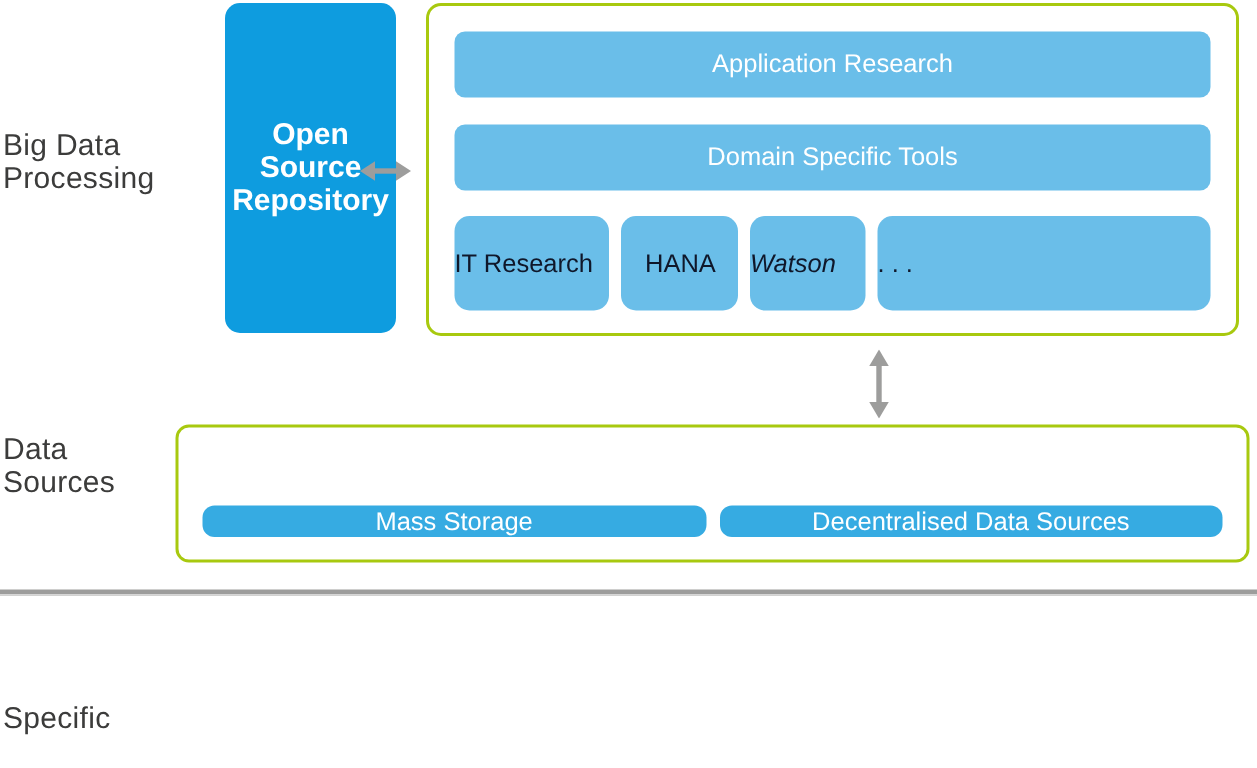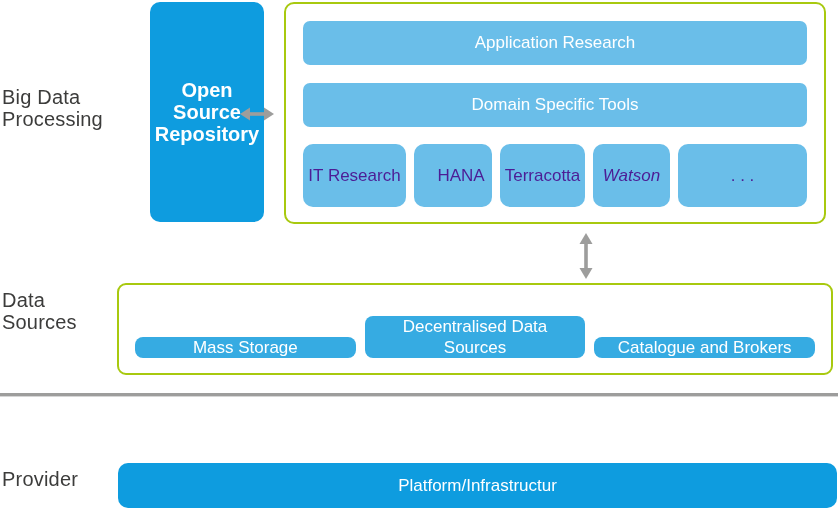--- a/index.html
+++ b/index.html
@@ -49,22 +49,22 @@
     display:flex;align-items:center;justify-content:center;
     color:#ffffff;font-size:17px;
     flex:none;
   }
   .bar-1{margin-bottom:18px;}
   .bar-2{margin-bottom:17px;}
   .tools-row{display:flex;gap:8px;height:63px;flex:none;}
   .tool-box{
     background:var(--light-blue,#6abee9);
     border-radius:10px;
-    display:flex;align-items:center;justify-content:center;
-    color:#4c1d95;font-size:17px;
+    display:flex;align-items:center;
+    color:#0f172a;font-size:17px;
     box-sizing:border-box;flex:none;
   }
   .tw1{width:103px;} .tw2{width:78px;padding-left:16px;} .tw3{width:85px;} .tw4{width:77px;font-style:italic;}
   .tw5{flex:1 1 auto;}
 
   .bottom-frame{
     position:absolute;left:117px;top:283px;width:716px;height:92px;
     border-radius:9px;
     padding:15px 16px;
     display:flex;gap:9px;align-items:flex-end;
@@ -92,21 +92,21 @@
     color:#ffffff;font-size:17px;
   }
 </style>
 </head>
 <body>
 
 <div class="canvas">
 
   <div class="side-label lbl-bdp">Big Data Processing</div>
   <div class="side-label lbl-ds">Data Sources</div>
-  <div class="side-label lbl-prov">Provider</div>
+  <div class="side-label lbl-prov">Specific</div>
 
   <div class="osr-box">
     <span>Open Source Repository</span>
   </div>
 
   <svg class="arrow-h" viewBox="0 0 34 18" xmlns="http://www.w3.org/2000/svg">
     <rect x="8" y="7.2" width="18" height="3.6" fill="#9d9d9c"></rect>
     <polygon points="0,9 10,2.5 10,15.5" fill="#9d9d9c"></polygon>
     <polygon points="34,9 24,2.5 24,15.5" fill="#9d9d9c"></polygon>
   </svg>
@@ -118,23 +118,20 @@
     <div class="wide-bar bar-2">
       <span>Domain Specific Tools</span>
     </div>
     <div class="tools-row">
       <div class="tool-box tw1">
         <span>IT Research</span>
       </div>
       <div class="tool-box tw2">
         <span>HANA</span>
       </div>
-      <div class="tool-box tw3">
-        <span>Terracotta</span>
-      </div>
       <div class="tool-box tw4">
         <span>Watson</span>
       </div>
       <div class="tool-box tw5">
         <span>. . .</span>
       </div>
     </div>
   </div>
 
   <svg class="arrow-v" viewBox="0 0 16 46" xmlns="http://www.w3.org/2000/svg">
@@ -143,24 +140,18 @@
     <polygon points="8,46 1.5,35 14.5,35" fill="#9d9d9c"></polygon>
   </svg>
 
   <div class="green-frame bottom-frame">
     <div class="src-box">
       <span>Mass Storage</span>
     </div>
     <div class="src-box">
       <span>Decentralised Data Sources</span>
     </div>
-    <div class="src-box">
-      <span>Catalogue and Brokers</span>
-    </div>
   </div>
 
   <div class="divider"></div>
 
-  <div class="provider-bar">
-    <span>Platform/Infrastructur</span>
-  </div>
 
 </div>
 
 </body></html>

